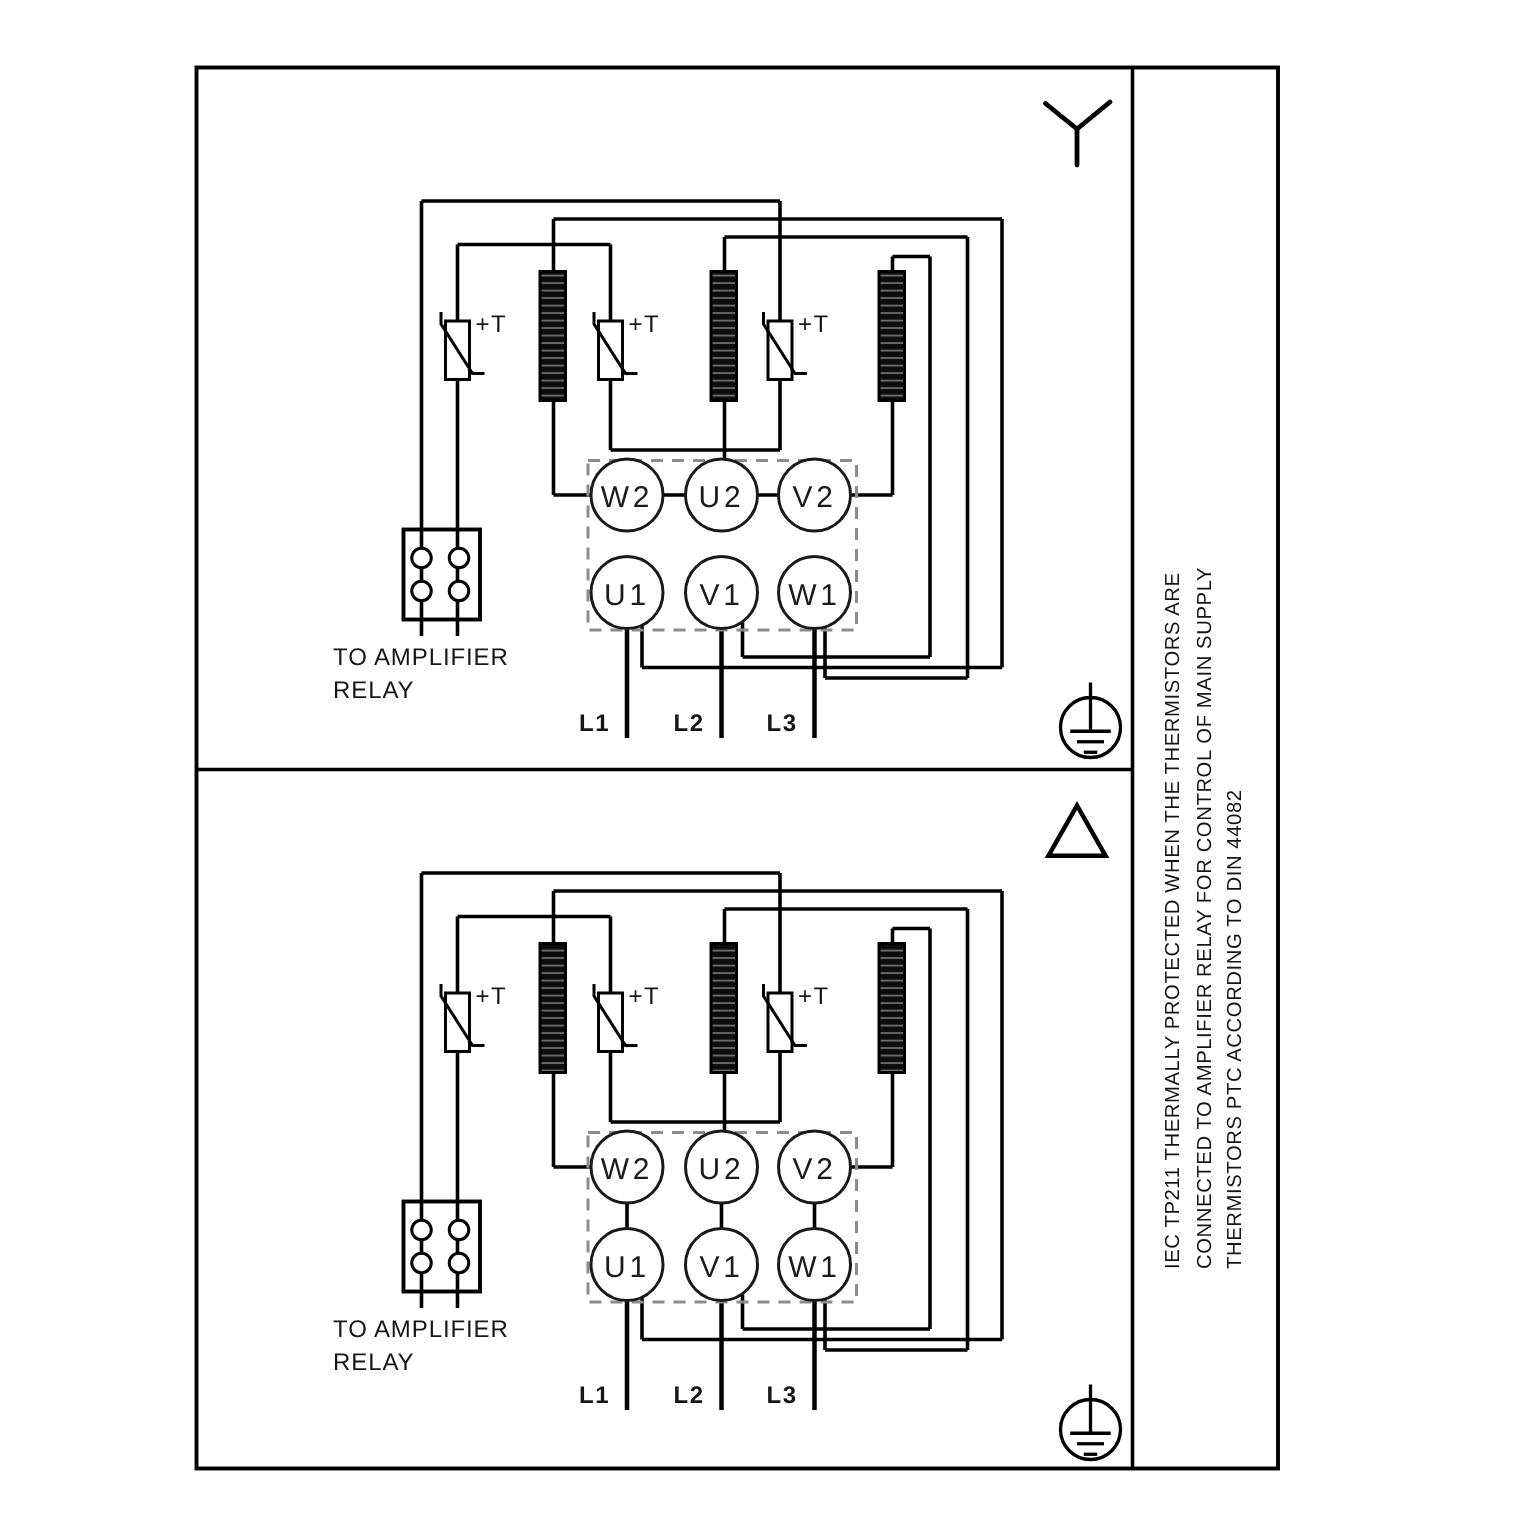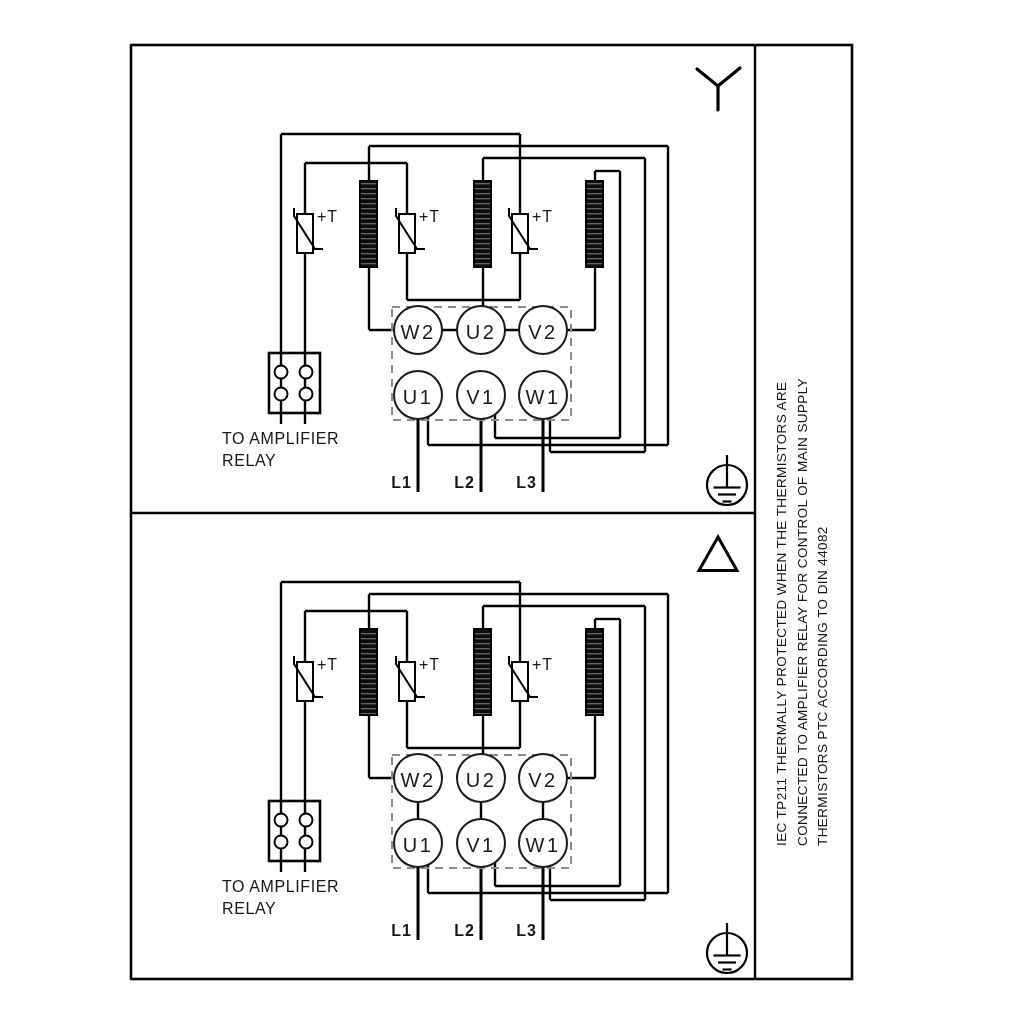--- a/index.html
+++ b/index.html
@@ -7,21 +7,21 @@
     position:relative;width:1024px;height:1024px;background:#ffffff;
     font-family:"Liberation Sans", sans-serif;color:#111;overflow:hidden;
   }
   .art{position:absolute;left:0;top:0;}
   .lbl{position:absolute;white-space:nowrap;color:#161616;}
   .term{
     position:absolute;width:48px;height:52px;display:flex;align-items:center;justify-content:center;
     font-size:20px;letter-spacing:2.5px;color:#1c1c1c;
   }
   .plusT{font-size:16px;letter-spacing:1px;}
-  .supply{font-size:16px;font-weight:600;letter-spacing:1px;width:26px;text-align:right;}
+  .supply{font-size:16px;font-weight:600;letter-spacing:1px;width:26px;text-align:left;}
   .relaynote{font-size:16px;letter-spacing:0.6px;}
   .legend{
     position:absolute;left:772px;top:846px;width:520px;
     transform:rotate(-90deg);transform-origin:0 0;
     font-size:13.5px;letter-spacing:0.4px;line-height:20.5px;color:#141414;
   }
 </style>
 </head>
 <body>
 

